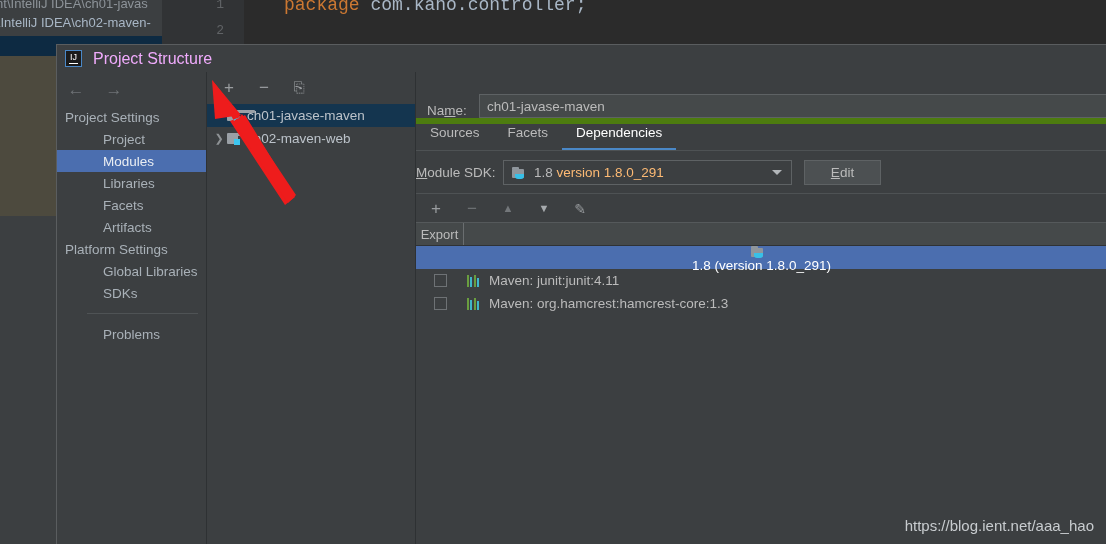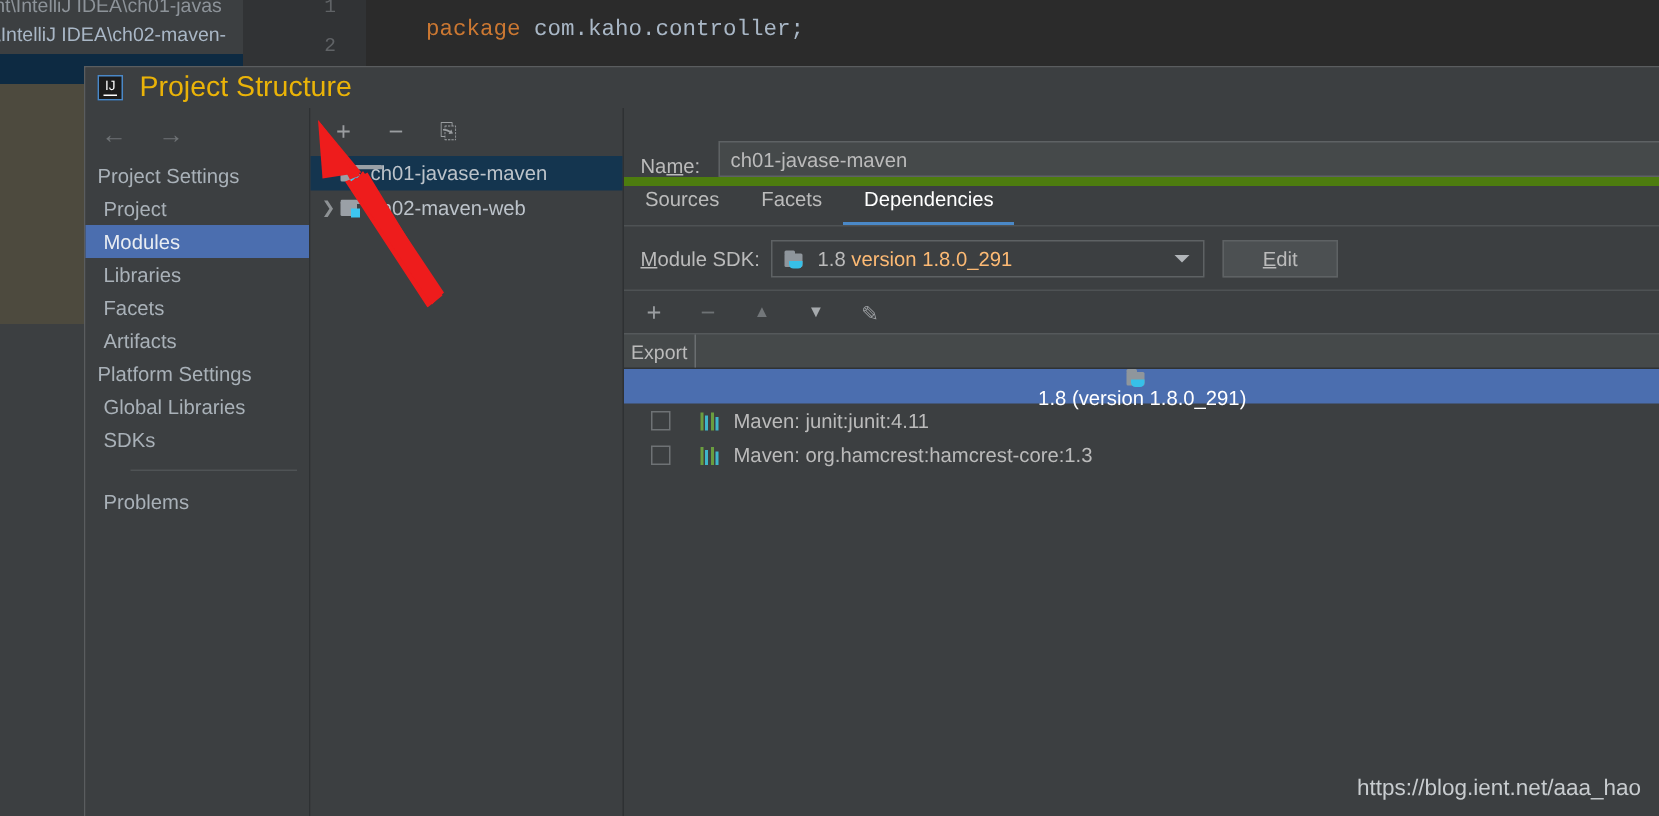--- a/index.html
+++ b/index.html
@@ -27,22 +27,22 @@
   #path1{top:-4px;color:#8d9399;}
   #path2{top:15px;color:#a9b7c6;}
   #ide-gutter{
     position:absolute;left:162px;top:0;width:82px;height:44px;background:#313335;
     color:#606366;text-align:right;
   }
   #ide-gutter .ln{position:absolute;right:20px;font-family:"Liberation Mono",monospace;font-size:13px;}
   #ln1{top:-3px;}
   #ln2{top:23px;}
   #ide-code{
-    position:absolute;left:244px;top:16px;width:862px;height:44px;background:#2b2b2b;
-    font-family:"Liberation Mono",monospace;font-size:15px;white-space:pre;
+    position:absolute;left:244px;top:0;width:862px;height:44px;background:#2b2b2b;
+    font-family:"Liberation Mono",monospace;font-size:18px;white-space:pre;
   }
   #ide-code .kw{color:#cc7832;}
   #ide-code .id{color:#a9b7c6;}
   #code-line{position:absolute;left:40px;top:-5px;}
   #ide-blue-band{
     position:absolute;left:0;top:36px;width:162px;height:12px;background:#0d2a42;
   }
   #ide-blue-band2{
     position:absolute;left:0;top:44px;width:56px;height:12px;background:#123;
     background:#0d2a42;
@@ -70,38 +70,38 @@
     width:17px;height:17px;margin-left:8px;margin-right:11px;
     border:1px solid #4a88c7;background:#1b1b1b;
     display:flex;align-items:center;justify-content:center;
     font-family:Liberation Sans, sans-serif;font-size:9px;color:#ffffff;
     letter-spacing:0px;position:relative;box-sizing:border-box;
   }
   #ij-logo span{line-height:1;margin-top:-2px;}
   #ij-logo:after{
     content:"";position:absolute;left:3px;right:3px;bottom:2px;height:1.5px;background:#fff;
   }
-  #dialog-title{font-size:19px;color:#eab308;}
+  #dialog-title{font-size:16px;color:#f0abfc;}
 
   
   #nav{
     position:absolute;left:0;top:27px;width:150px;height:473px;
     background:#3c3f41;border-right:1px solid #2e3133;box-sizing:border-box;
   }
   #nav-arrows{height:34px;display:flex;align-items:center;padding-left:8px;gap:16px;}
   .nav-arrow{
     width:22px;height:20px;display:flex;align-items:center;justify-content:center;
     color:#6e7275;font-size:17px;line-height:1;
   }
   .nav-item{
     height:22px;display:flex;align-items:center;font-size:13.5px;color:#a9b1b8;
     box-sizing:border-box;
   }
   .nav-group{padding-left:8px;color:#a9b1b8;}
-  .nav-child{padding-left:12px;}
+  .nav-child{padding-left:46px;}
   .nav-item.selected{background:#4b6eaf;color:#e9edf2;}
   #nav-sep{
     margin:9px 8px 9px 30px;height:1px;background:#4f5355;
   }
 
   
   #modules-pane{
     position:absolute;left:150px;top:27px;width:209px;height:473px;
     background:#3c3f41;border-right:1px solid #2e3133;box-sizing:border-box;
   }
@@ -147,21 +147,21 @@
   .tab{
     height:34px;display:flex;align-items:center;padding:0 14px;
     font-size:13.5px;color:#bbbbbb;box-sizing:border-box;
     border-bottom:2px solid transparent;
   }
   .tab.active{color:#ffffff;border-bottom:2px solid #4a88c7;}
   #sdk-row{
     position:absolute;left:0;top:80px;width:691px;height:42px;
     display:flex;align-items:center;border-bottom:1px solid #4e5254;box-sizing:border-box;
   }
-  #sdk-label{margin-left:11px;width:87px;font-size:13.5px;color:#bbbbbb;}
+  #sdk-label{width:87px;font-size:13.5px;color:#bbbbbb;}
   #sdk-label u{text-decoration:underline;}
   #sdk-combo{
     width:289px;height:25px;background:#3c3f41;border:1px solid #5e6264;
     display:flex;align-items:center;box-sizing:border-box;position:relative;
   }
   .sdk-icon{
     width:15px;height:12px;margin-left:8px;margin-right:7px;position:relative;flex:none;
   }
   .sdk-icon .f1{position:absolute;left:0;top:2px;width:12px;height:9px;background:#8f969c;border-radius:1px;}
   .sdk-icon .f2{position:absolute;left:0;top:0;width:7px;height:3px;background:#8f969c;border-radius:1px;}

